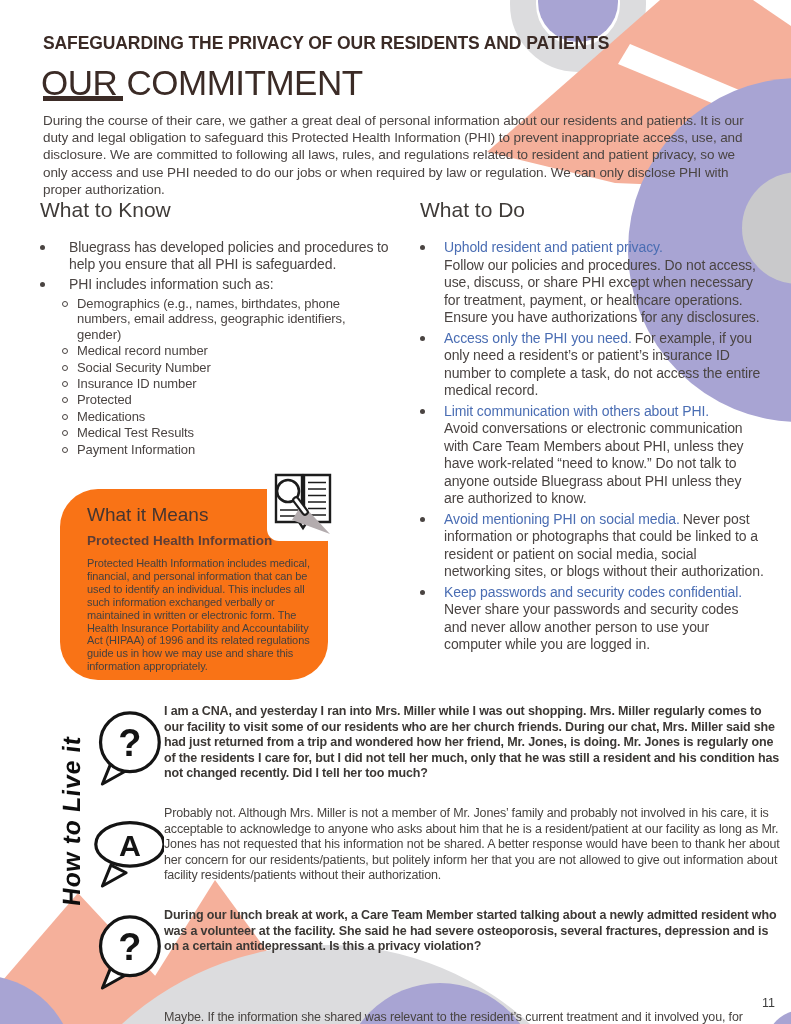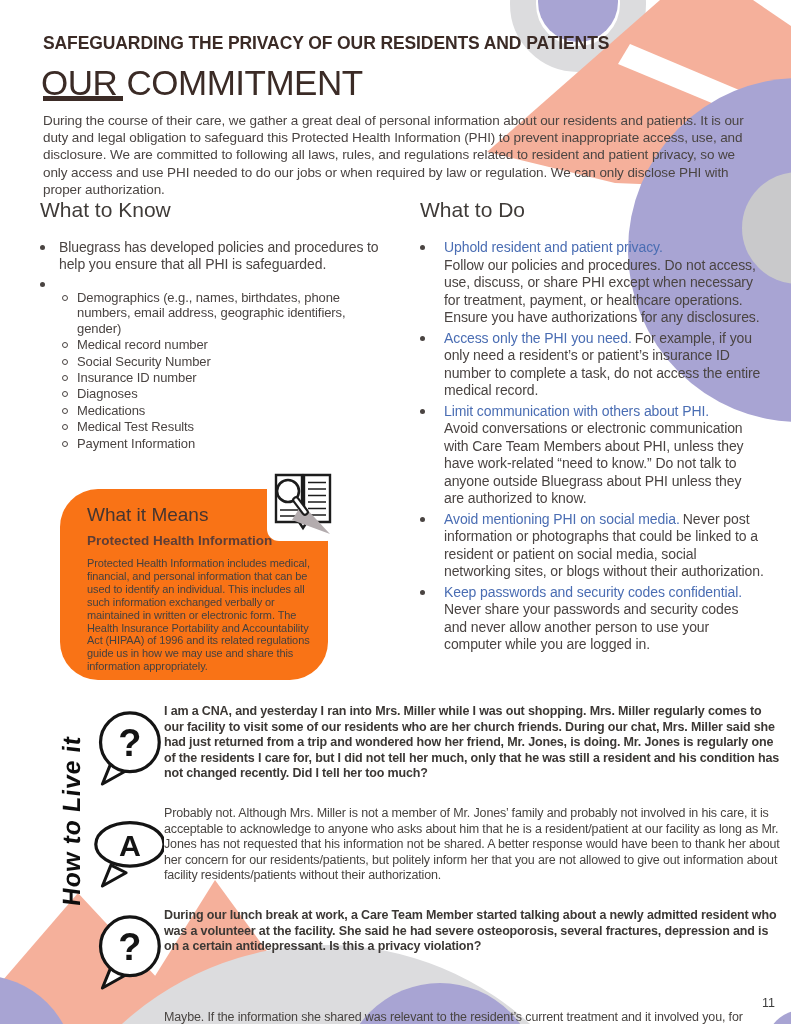--- a/index.html
+++ b/index.html
@@ -13,21 +13,21 @@
     letter-spacing:-0.1px;color:#3b2b26;}
   .title{position:absolute;left:41px;top:63px;z-index:2;font-size:35px;font-weight:400;
     letter-spacing:-0.5px;color:#3b2b26;}
   .title-underline{position:absolute;left:43px;top:96px;width:80px;height:5px;background:#3b2b26;z-index:2;}
   .intro{position:absolute;left:43px;top:112px;width:718px;z-index:2;font-size:13.5px;
     line-height:17.2px;letter-spacing:-0.1px;color:#4a4442;}
 
   .col-know{position:absolute;left:40px;top:198px;width:356px;z-index:2;}
   .col-do{position:absolute;left:420px;top:198px;width:340px;z-index:2;}
   .col-title{font-size:21px;color:#3f3b38;margin-bottom:17px;}
-  .know-item{display:flex;gap:14px;font-size:14px;line-height:17px;margin-bottom:3px;letter-spacing:-0.1px;}
+  .know-item{display:flex;gap:24px;font-size:14px;line-height:17px;margin-bottom:3px;letter-spacing:-0.1px;}
   .marker-dot{flex:0 0 auto;width:5px;height:5px;border-radius:50%;background:#4a4442;margin-top:6px;}
   .sub-list{margin-left:22px;margin-top:3px;}
   .sub-item{display:flex;gap:9px;font-size:13px;line-height:15.4px;margin-bottom:1px;width:315px;letter-spacing:-0.1px;}
   .sub-marker{flex:0 0 auto;width:4px;height:4px;border:1.4px solid #4a4442;border-radius:50%;margin-top:5px;}
 
   .do-item{display:flex;gap:19px;font-size:14px;line-height:17.5px;margin-bottom:3px;letter-spacing:-0.1px;width:345px;}
   .do-lead{color:#4a6db3;margin-right:3px;}
   .do-lead[data-block="true"]{display:block;margin-right:0;}
 
   .means-box{position:absolute;left:60px;top:489px;width:268px;height:191px;background:#f97316;
@@ -88,20 +88,21 @@
   <div class="intro">During the course of their care, we gather a great deal of personal information about our residents and patients. It is our duty and legal obligation to safeguard this Protected Health Information (PHI) to prevent inappropriate access, use, and disclosure. We are committed to following all laws, rules, and regulations related to resident and patient privacy, so we only access and use PHI needed to do our jobs or when required by law or regulation. We can only disclose PHI with proper authorization.</div>
 
   <div class="col-know">
     <div class="col-title">What to Know</div>
     <div class="know-item">
       <span class="marker-dot"></span>
       <span>Bluegrass has developed policies and procedures to help you ensure that all PHI is safeguarded.</span>
     </div>
     <div class="know-item">
       <span class="marker-dot"></span>
+      <span>PHI includes information such as:</span>
     </div>
     <div class="sub-list">
 
         <div class="sub-item">
           <span class="sub-marker"></span>
           <span>Demographics (e.g., names, birthdates, phone numbers, email address, geographic identifiers, gender)</span>
         </div>
 
         <div class="sub-item">
           <span class="sub-marker"></span>
@@ -113,21 +114,21 @@
           <span>Social Security Number</span>
         </div>
 
         <div class="sub-item">
           <span class="sub-marker"></span>
           <span>Insurance ID number</span>
         </div>
 
         <div class="sub-item">
           <span class="sub-marker"></span>
-          <span>Diagnoses</span>
+          <span>Protected</span>
         </div>
 
         <div class="sub-item">
           <span class="sub-marker"></span>
           <span>Medications</span>
         </div>
 
         <div class="sub-item">
           <span class="sub-marker"></span>
           <span>Medical Test Results</span>

